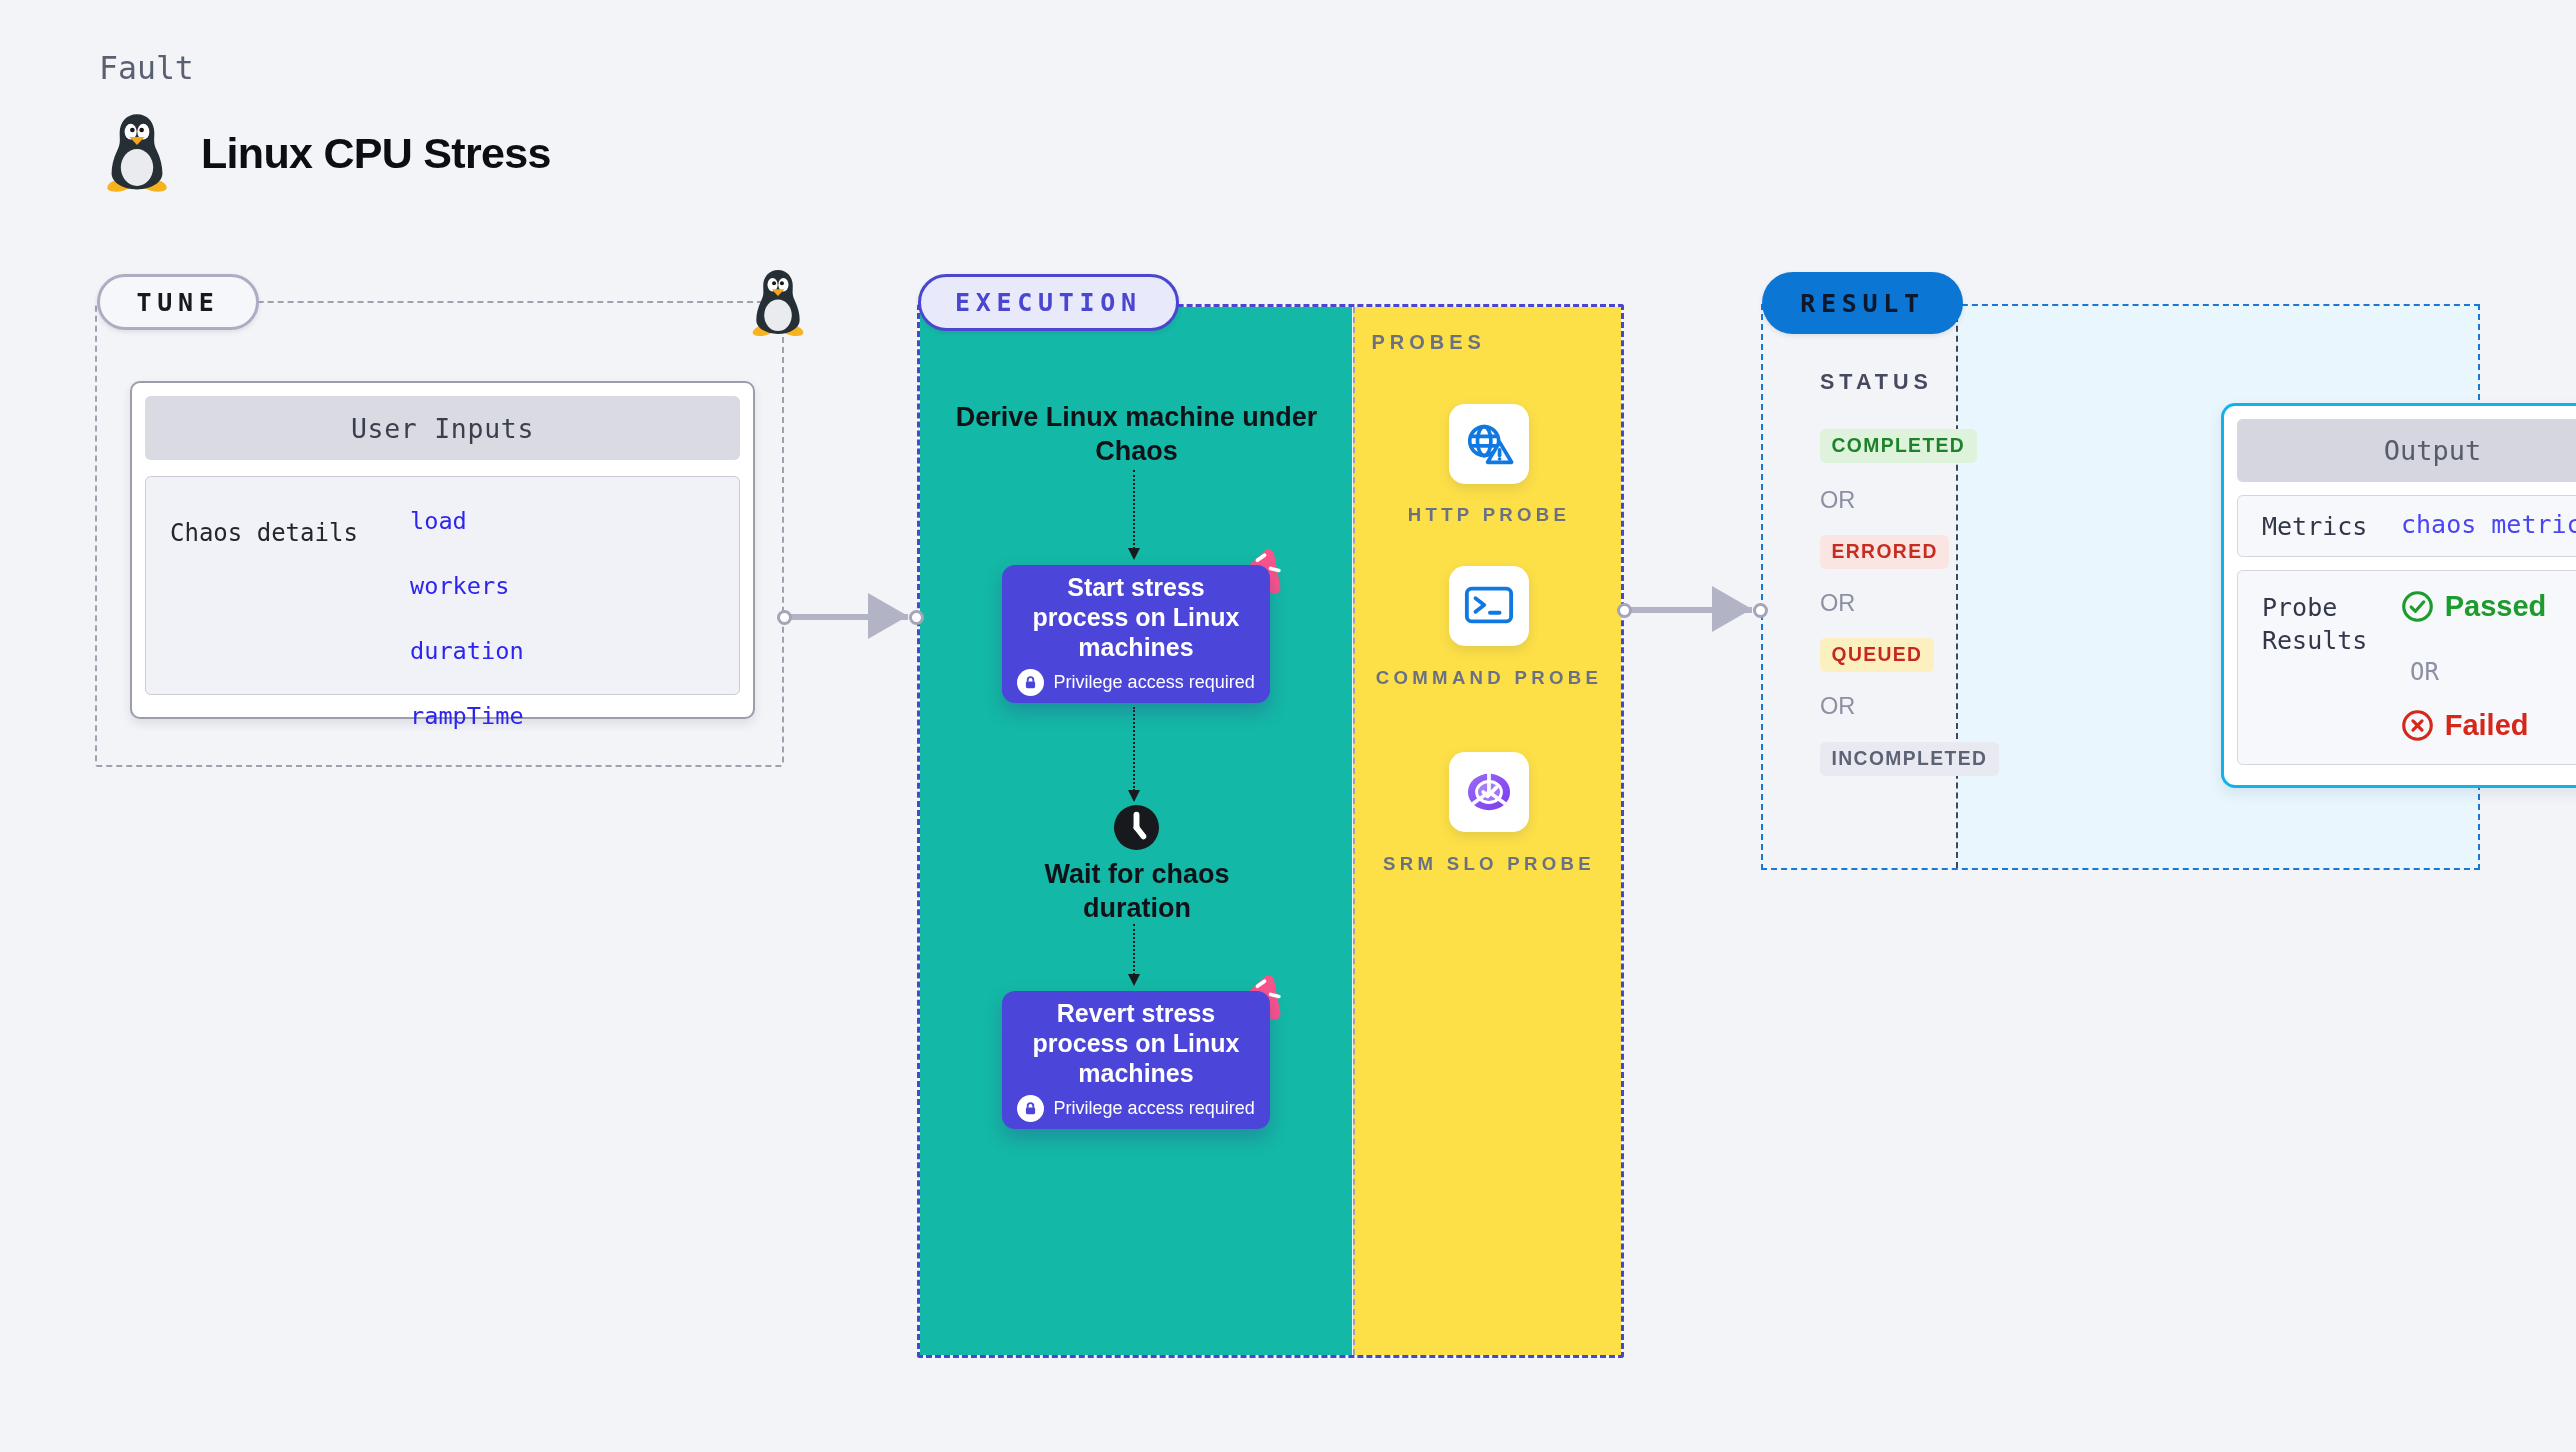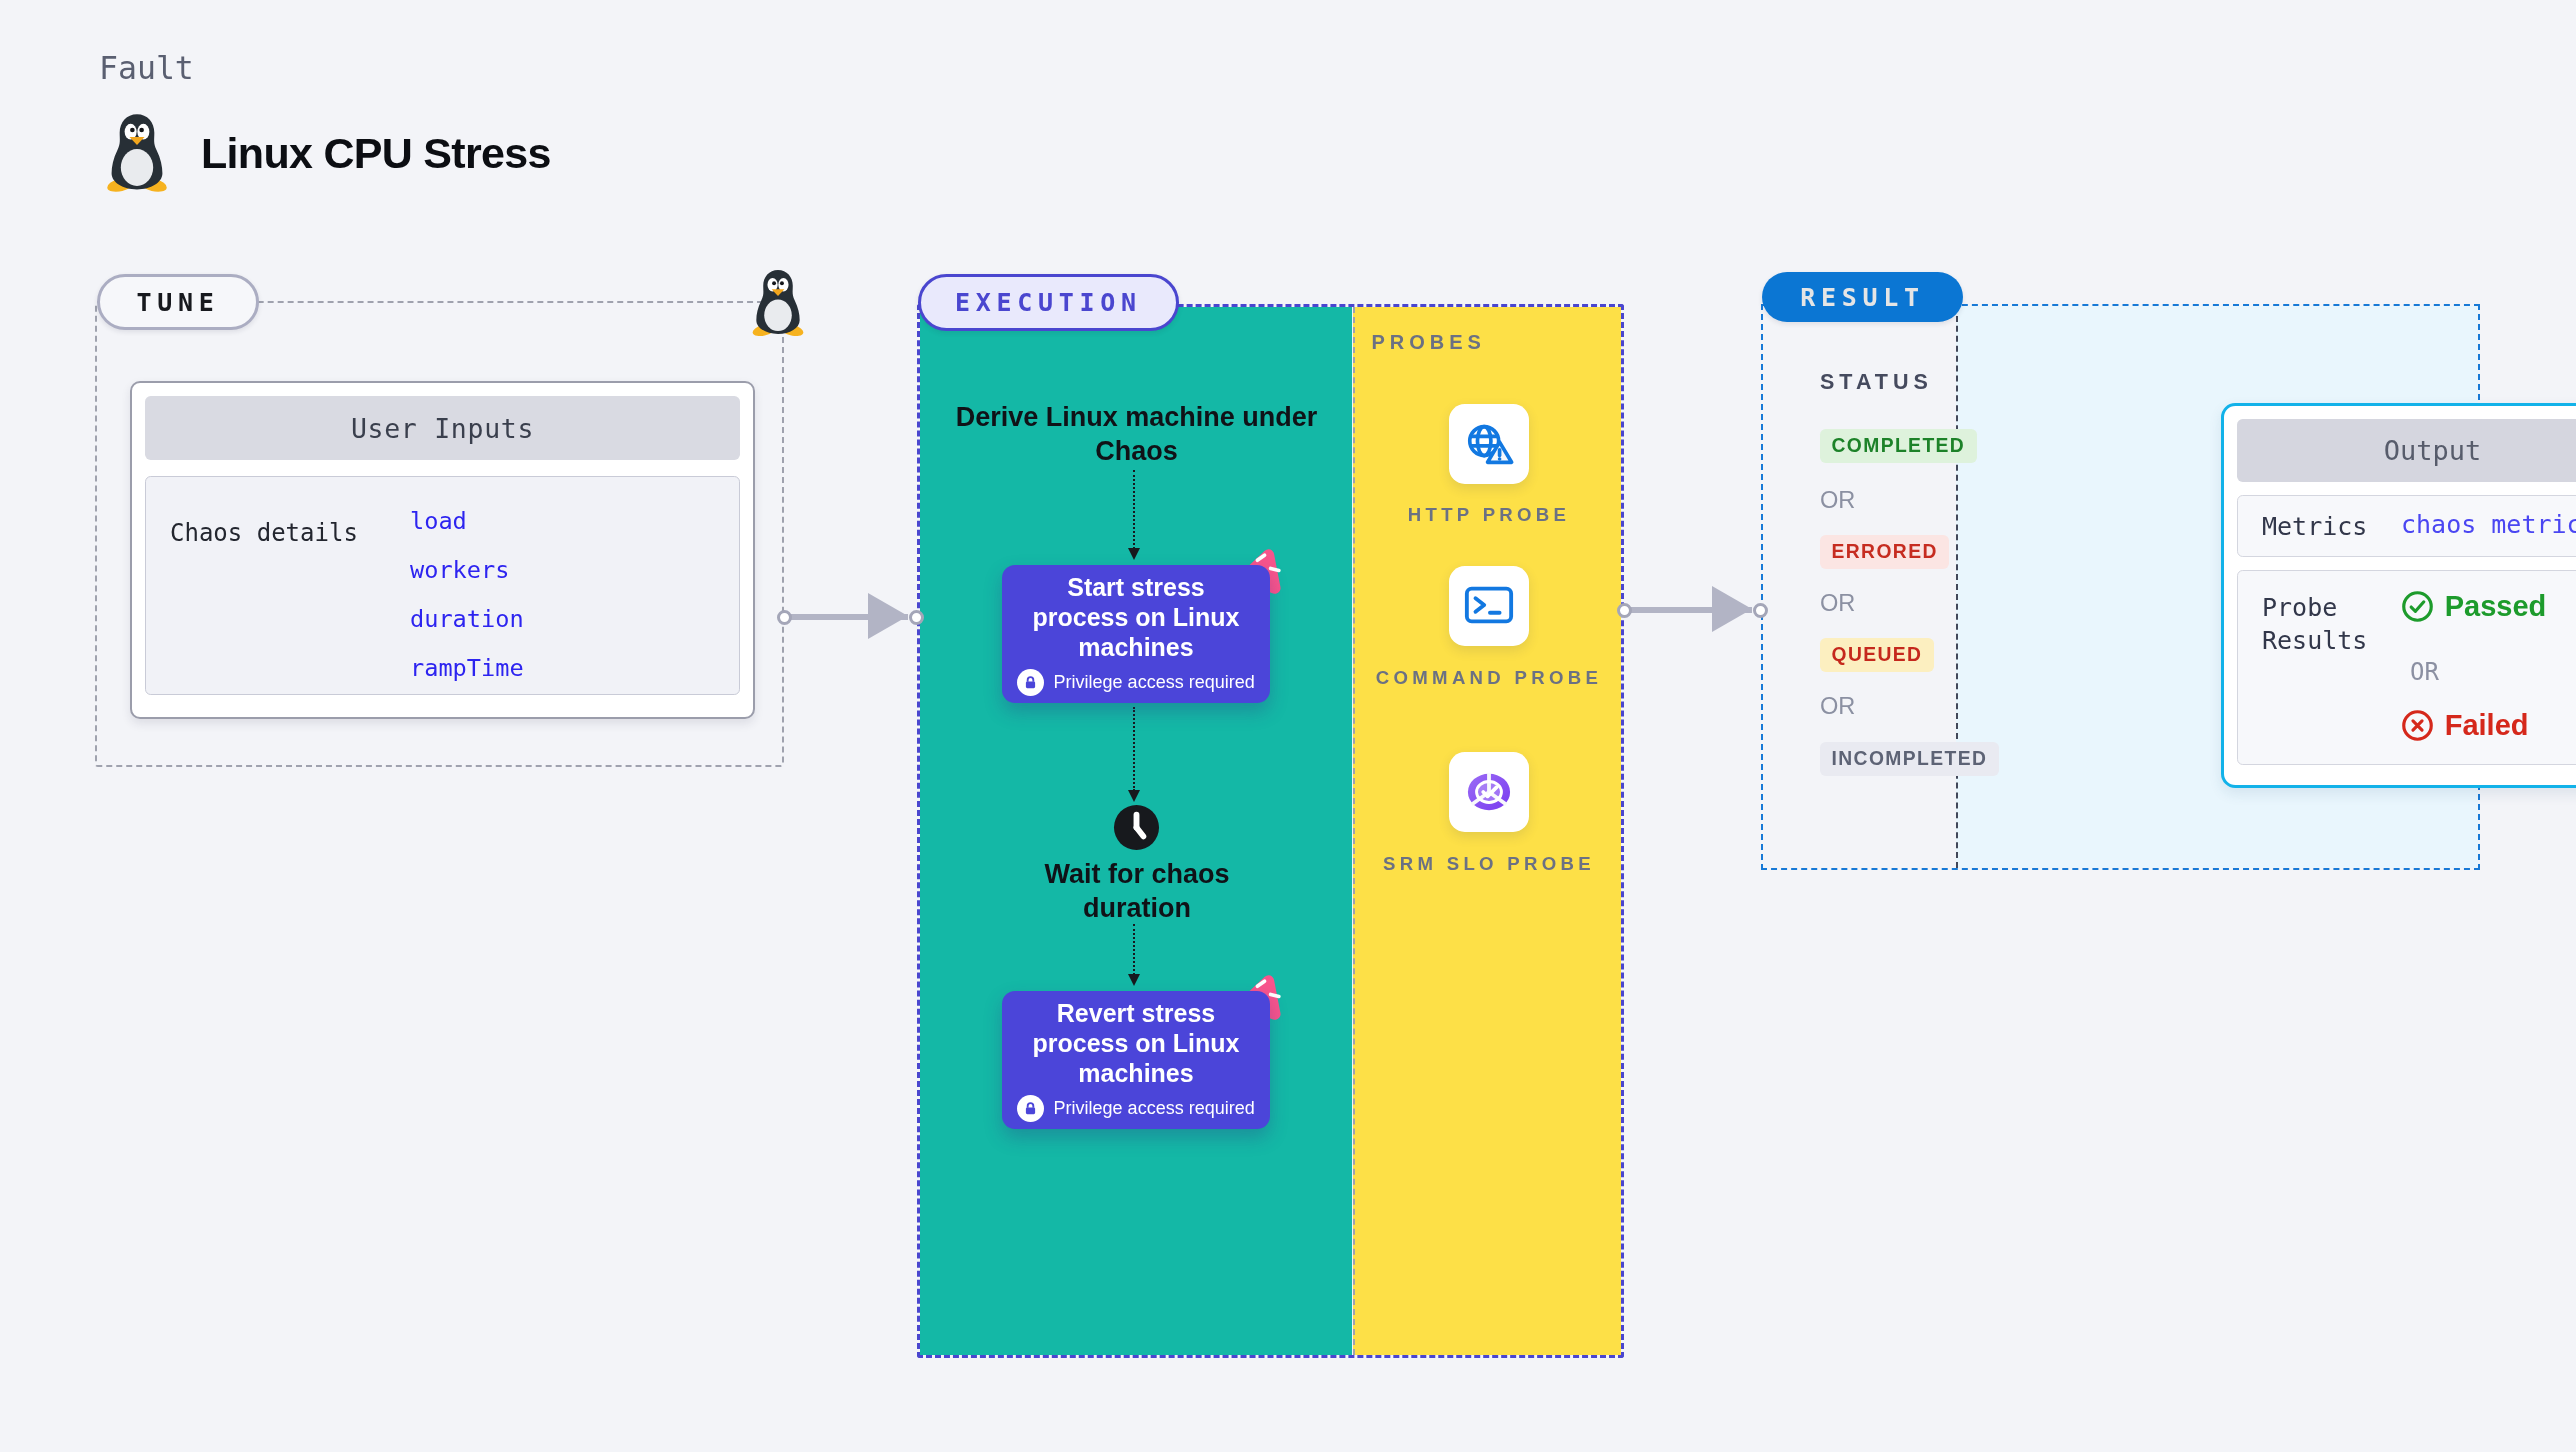--- a/index.html
+++ b/index.html
@@ -15,34 +15,34 @@
     font-size:31.5px; color:#5a5f71; font-weight:500; }
   .tux-header { position:absolute; left:102px; top:113px; width:70px; height:79px; }
   .page-title { position:absolute; left:201px; top:129px; font-size:43px; font-weight:bold; color:#0c0e13; letter-spacing:-0.7px; }
 
   
   .pill { position:absolute; display:flex; align-items:center; justify-content:center;
     border-radius:43px; font-family:"DejaVu Sans Mono",monospace; font-weight:bold;
     letter-spacing:5.7px; z-index:5; box-shadow:0 2.1px 5.7px rgba(30,34,60,.10); }
   .tune-pill   { left:97px;  top:274px; width:162px; height:56px; background:#f6f7fa; border:3.6px solid #abadc2; color:#17191e; font-size:25px; }
   .exec-pill   { left:918px; top:274px; width:261px; height:57px; background:#e9e9fc; border:3.6px solid #4a46cf; color:#4a46cf; font-size:25px; }
-  .result-pill { left:1762px; top:272px; width:201px; height:50px; background:#0b76d3; color:#e5e5e5; font-size:25px; }
+  .result-pill { left:1762px; top:272px; width:201px; height:62px; background:#0b76d3; color:#0f172a; font-size:25px; }
 
   
   .tune-box { position:absolute; left:95px; top:301px; width:689px; height:466px;
     border:2.9px dashed #9fa2ae; border-radius:2.9px; }
   .tux-small { position:absolute; left:748px; top:269px; width:60px; height:67px; z-index:6; }
   .ui-card { position:absolute; left:130px; top:381px; width:625px; height:338px;
     background:#ffffff; border:2.9px solid #9b9dab; border-radius:10px; z-index:2;
     box-shadow:0 4.3px 10px rgba(40,44,70,.10); padding:13px; }
   .ui-card-header { height:64px; background:#d9dae2; border-radius:5.7px; display:flex; align-items:center; justify-content:center;
     font-family:"DejaVu Sans Mono",monospace; font-size:26.5px; color:#3a3f4d; letter-spacing:0.7px; }
   .ui-card-body { margin-top:15.8px; height:219px; background:#f1f2f7; border:1.4px solid #c9cbd7; border-radius:5.7px; position:relative; }
   .chaos-label { position:absolute; left:24px; top:42px; font-family:"DejaVu Sans Mono",monospace; font-size:24px; color:#23262f; }
-  .input-links { position:absolute; left:264px; top:20px; display:flex; flex-direction:column; }
+  .input-links { position:absolute; left:264px; top:20px; display:flex; flex-direction:column;gap:16px; }
   .input-link { font-family:"DejaVu Sans Mono",monospace; font-size:23.6px; color:#2d24f0; height:49px; line-height:49px; cursor:pointer; }
 
   
   .connector { position:absolute; height:50px; z-index:4; }
   .c-line { position:absolute; left:7.2px; right:8.6px; top:22px; height:6.4px; background:#b2b4c5; }
   .c-tri  { position:absolute; right:9.3px; top:1.4px; width:0; height:0;
     border-top:23.6px solid transparent; border-bottom:23.6px solid transparent; border-left:40px solid #b2b4c5; }
   .c-dot  { position:absolute; top:18px; width:15px; height:15px; border-radius:50%; background:#fff; border:3.6px solid #a4a6b8; }
   .c-dot.l { left:-7.2px; } .c-dot.r { right:-7.2px; }
   .connector1 { left:784px; top:592px; width:133px; }

